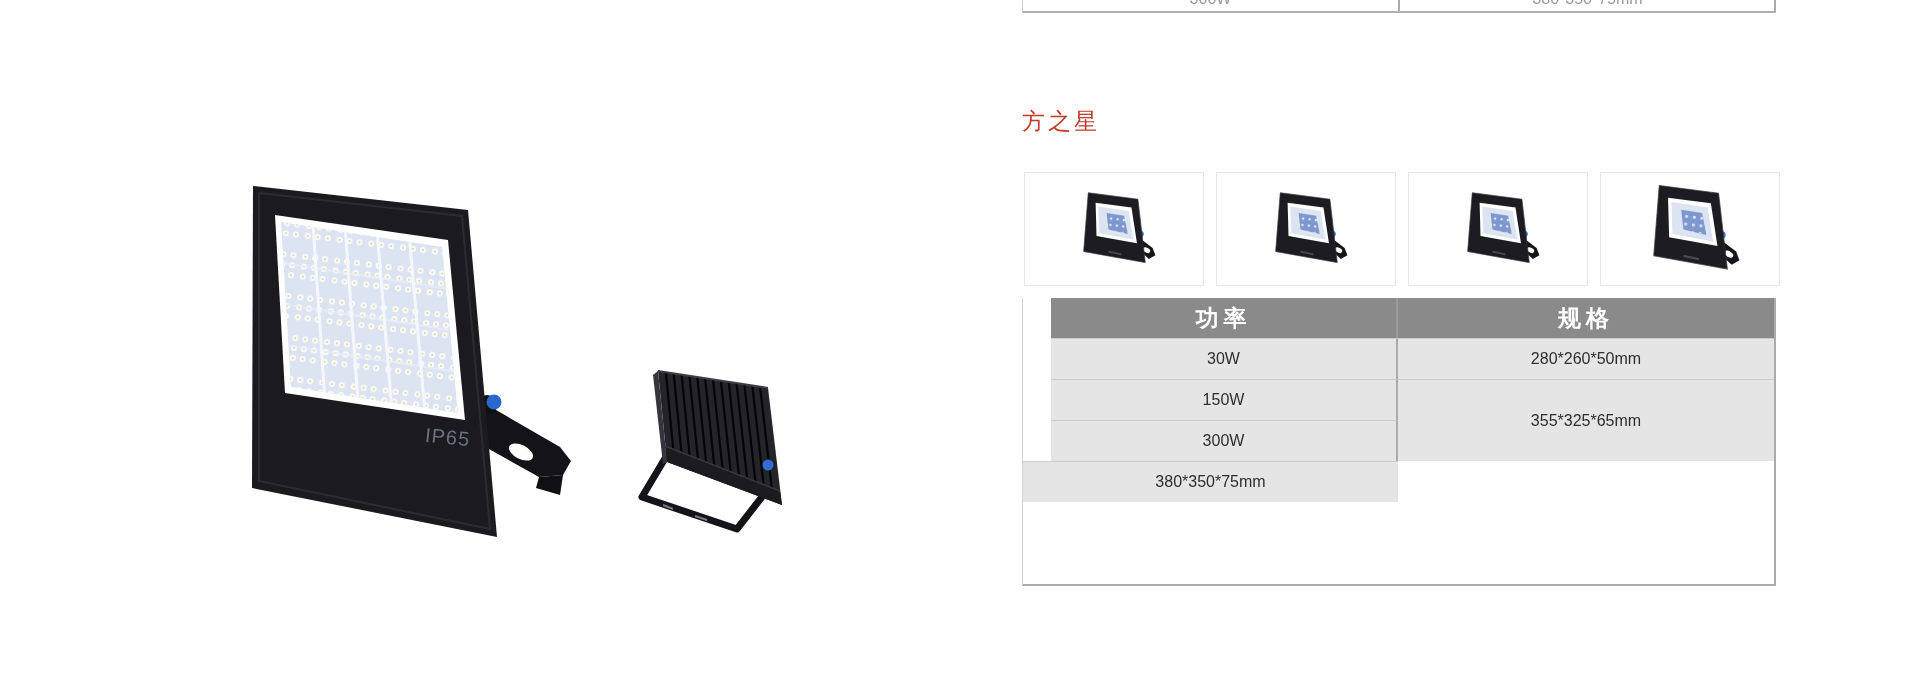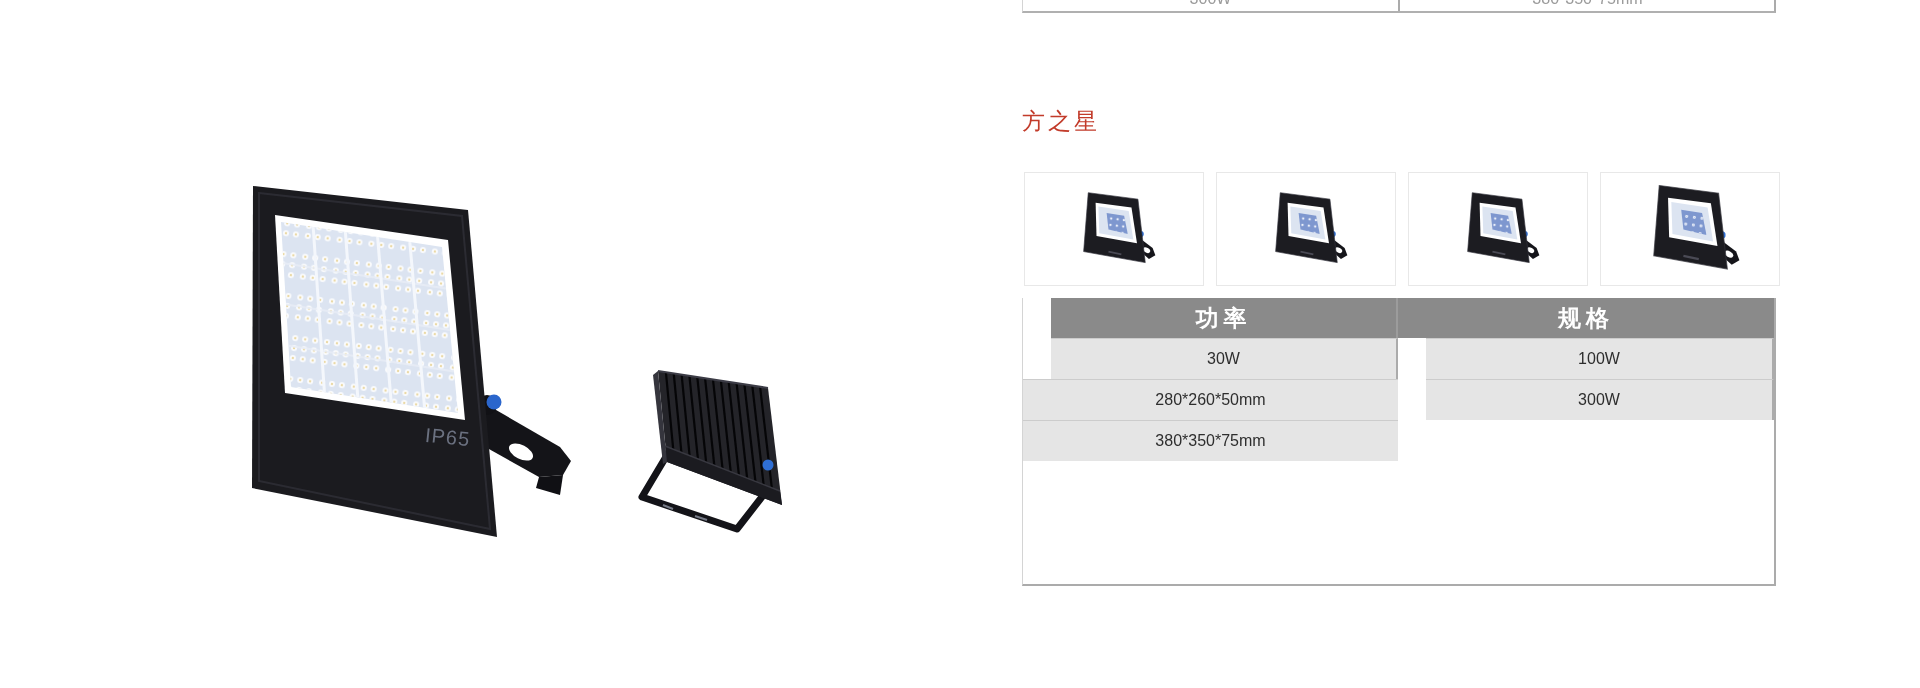--- a/index.html
+++ b/index.html
@@ -200,22 +200,23 @@
     </div>
   </div>
 
   <div class="spec-table">
     <div class="cell hdr c1">功率</div>
     <div class="cell hdr">规格</div>
 
     <div class="cell body c1">30W</div>
 
 
-    <div class="cell body c1">100W</div>
     <div class="cell body">280*260*50mm</div>
 
+    <div class="cell body c1">150W</div>
+    <div class="cell body merged">355*325*65mm</div>
 
 
     <div class="cell body c1">300W</div>
     <div class="cell body">380*350*75mm</div>
   </div>
 
 </div>
 
 </body></html>

